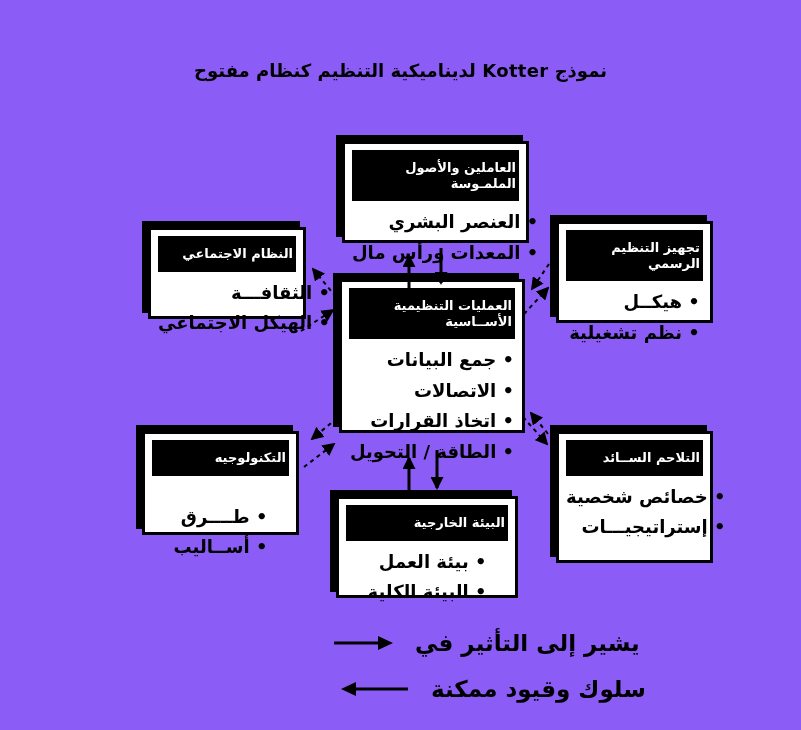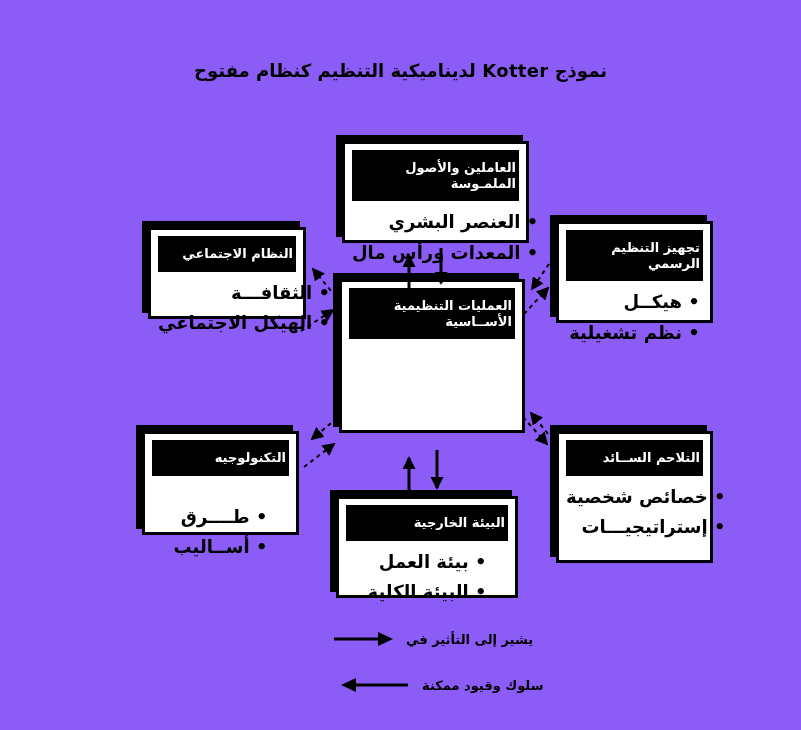--- a/index.html
+++ b/index.html
@@ -32,21 +32,21 @@
   #box-social    { left:148px; top:227px; width:158px; height:92px;  }
   #box-formal    { left:556px; top:221px; width:157px; height:102px; }
   #box-core      { left:339px; top:279px; width:186px; height:154px; }
   #box-tech      { left:142px; top:431px; width:157px; height:104px;gap:20px; }
   #box-coalition { left:556px; top:431px; width:157px; height:132px; }
   #box-external  { left:336px; top:496px; width:182px; height:102px; }
   .arrow-layer { position:absolute; left:0; top:0; pointer-events:none; }
   .legend-row { position:absolute; display:flex; align-items:center; gap:12px; direction:ltr; }
   #legend-1 { left:332px; top:630px; }
   #legend-2 { left:340px; top:676px; }
-  .legend-label { font-size:13px; direction:rtl; white-space:nowrap; }
+  .legend-label { font-size:23px; direction:rtl; white-space:nowrap;margin-left:9px; }
 </style>
 </head>
 <body>
 
 <div class="canvas">
 
   <div class="title">نموذج  Kotter  لديناميكية التنظيم كنظام مفتوح</div>
 
   <div class="dbox" id="box-employees">
     <div class="dbox-header">العاملين والأصول الملمـوسة</div>
@@ -67,20 +67,26 @@
   <div class="dbox" id="box-formal">
     <div class="dbox-header">تجهيز التنظيم الرسمي</div>
     <div class="items">
       <div class="item">هيكــل</div>
       <div class="item">نظم تشغيلية</div>
     </div>
   </div>
 
   <div class="dbox" id="box-core">
     <div class="dbox-header">العمليات التنظيمية الأســاسية</div>
+    <div class="items">
+      <div class="item">جمع البيانات</div>
+      <div class="item">الاتصالات</div>
+      <div class="item">اتخاذ القرارات</div>
+      <div class="item">الطاقة / التحويل</div>
+    </div>
   </div>
 
   <div class="dbox" id="box-tech">
     <div class="dbox-header">التكنولوجيه</div>
     <div class="items">
       <div class="item">طــــرق</div>
       <div class="item">أســاليب</div>
     </div>
   </div>
 

